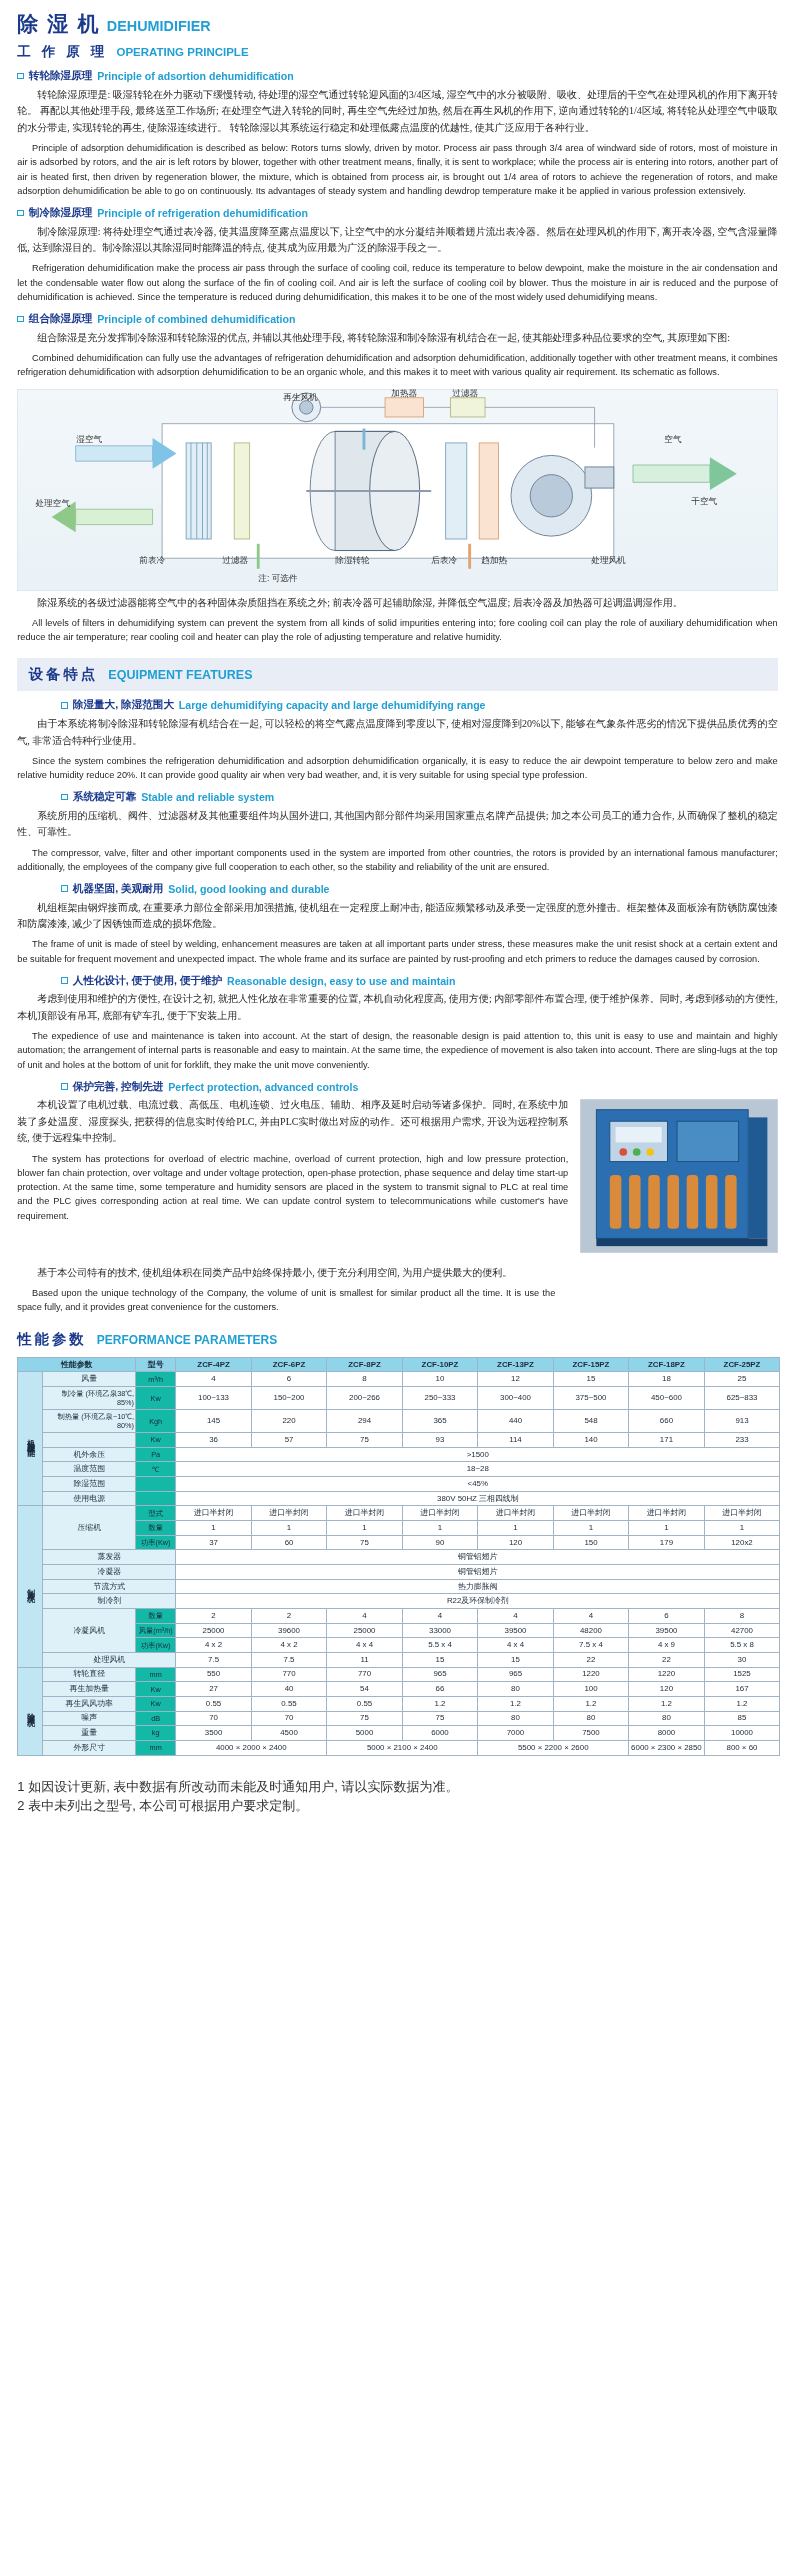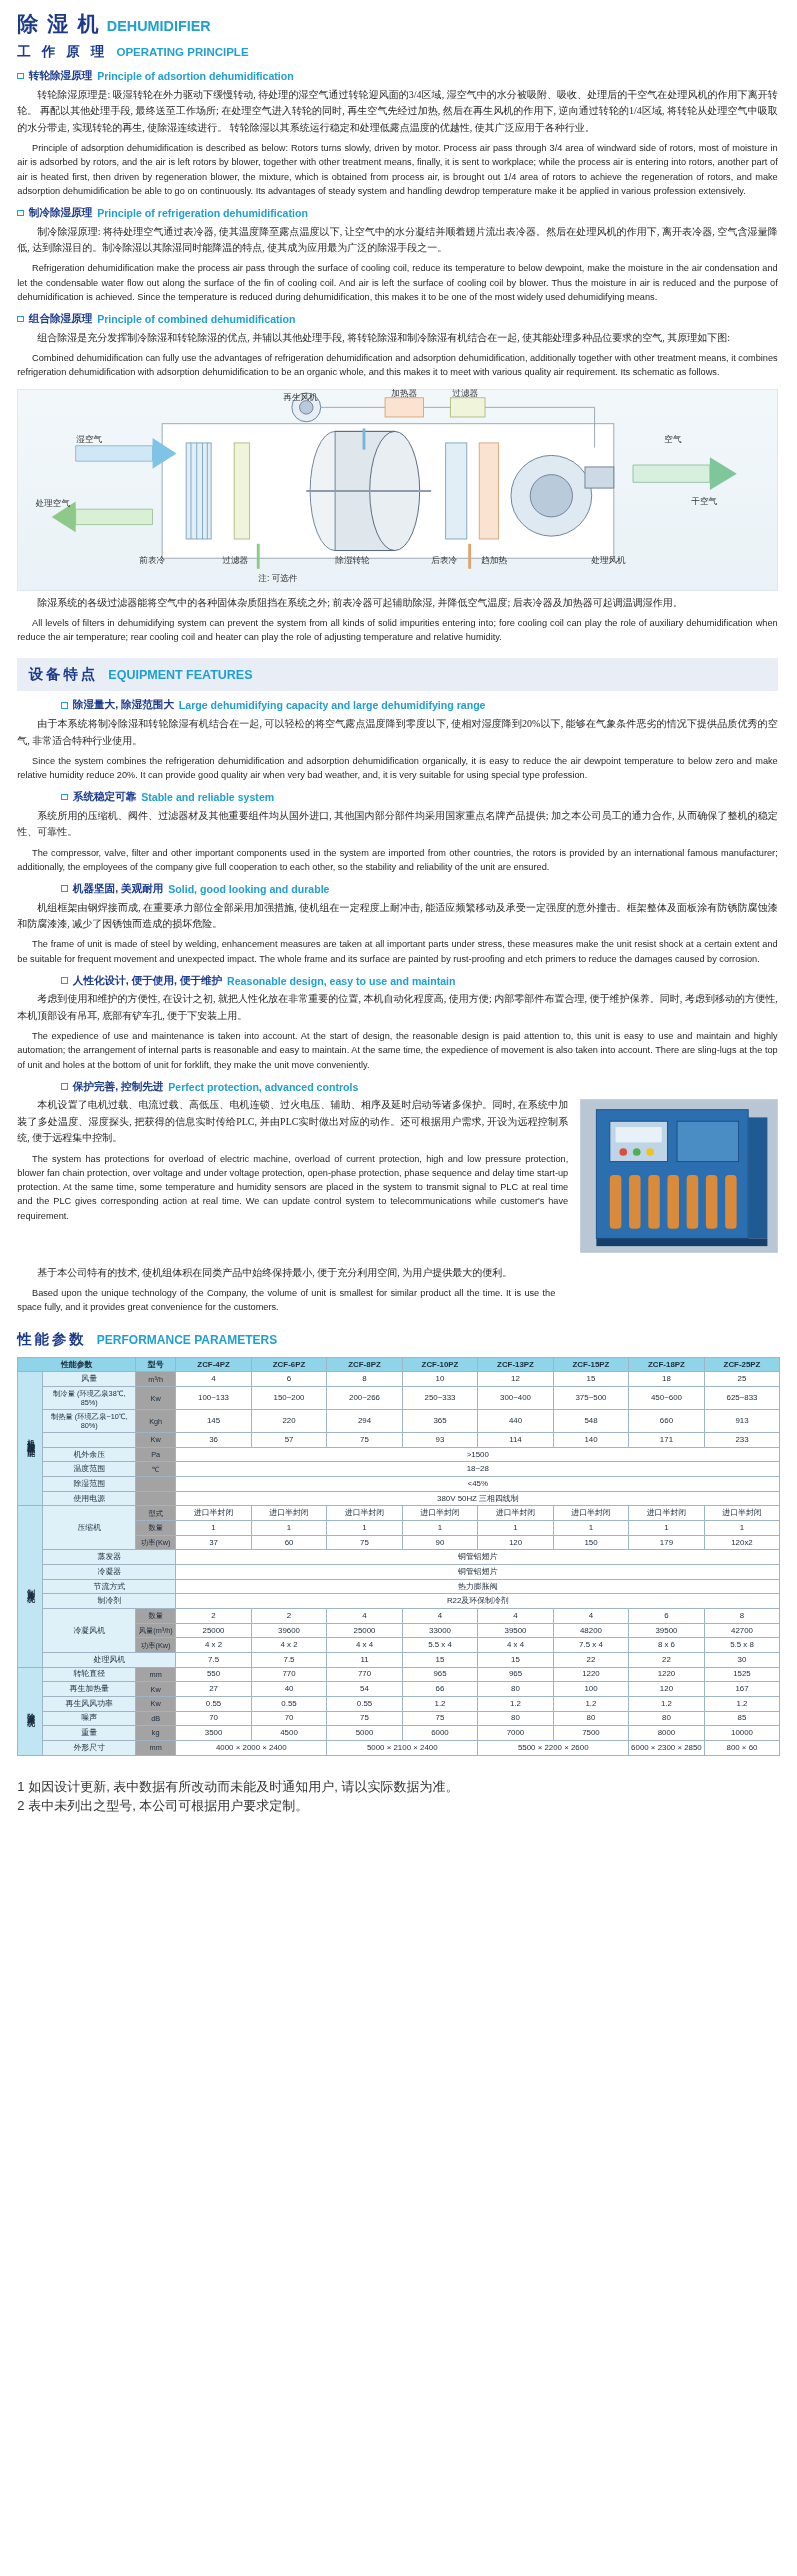--- a/index.html
+++ b/index.html
@@ -85,22 +85,22 @@
     width: 763px; border-collapse: collapse; margin-top: 7.7px;
     font-size: 7.9px; table-layout: fixed;
   }
   table.perf td, table.perf th {
     border: 1px solid #9fb4c6; text-align: center; padding: 1.9px 1px;
     color: #1b2a3a; font-weight: normal; line-height: 1.25;
   }
   table.perf .hdr { background: #8fd4e8; font-weight: bold; }
   table.perf .side { background: #bfe6f2; font-weight: bold; width: 25px; }
   table.perf .lbl { background: #dff1f8; text-align: center; }
-  table.perf .lbl-l { background: #dff1f8; text-align: center; font-size: 7.3px; }
-  table.perf .unit { background: #a3a3a3; width: 40px; font-size: 7.3px; }
+  table.perf .lbl-l { background: #dff1f8; text-align: right; font-size: 7.3px; }
+  table.perf .unit { background: #14b8a6; width: 40px; font-size: 7.3px; }
   .vert { writing-mode: vertical-rl; text-orientation: upright; letter-spacing: 1.9px; }
 
   .notes { margin-top: 21px; font-size: 13px; color: #333; line-height: 1.5; }
 </style>
 </head>
 <body>
 
 <div class="page">
 
   <div class="doc-title">
@@ -478,21 +478,21 @@
         <td>42700</td>
       </tr>
       <tr>
         <td class="unit">功率(Kw)</td>
         <td>4 x 2</td>
         <td>4 x 2</td>
         <td>4 x 4</td>
         <td>5.5 x 4</td>
         <td>4 x 4</td>
         <td>7.5 x 4</td>
-        <td>8 x 6</td>
+        <td>4 x 9</td>
         <td>5.5 x 8</td>
       </tr>
       <tr>
         <td class="lbl" colspan="2">处理风机</td>
         <td>7.5</td>
         <td>7.5</td>
         <td>11</td>
         <td>15</td>
         <td>15</td>
         <td>22</td>

